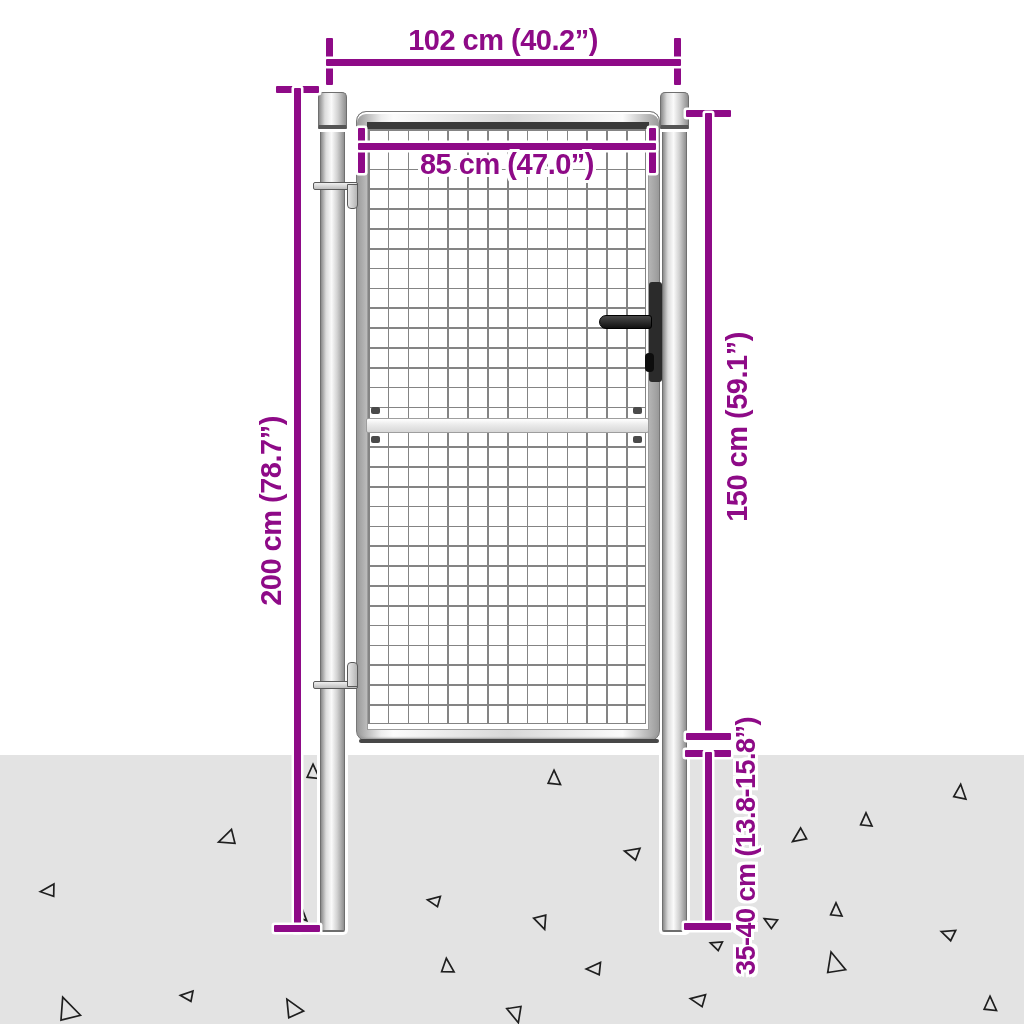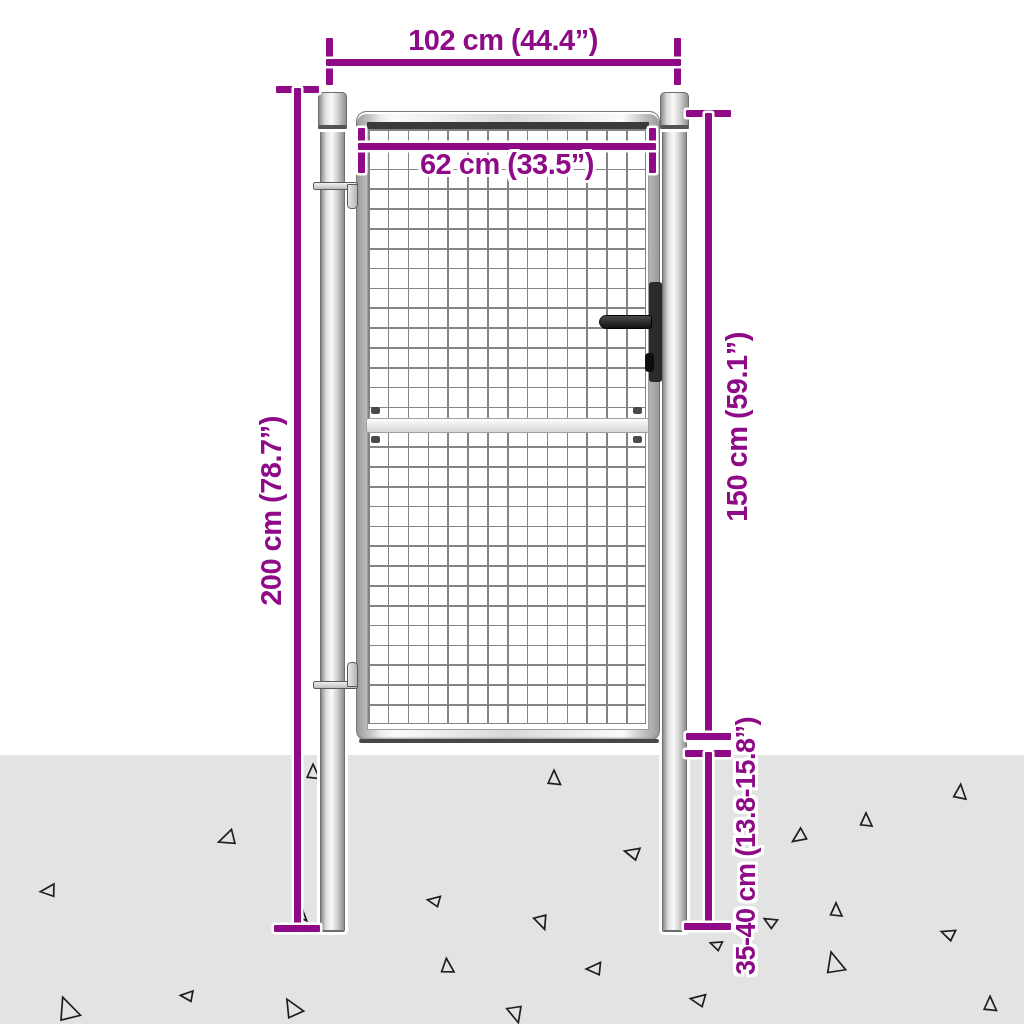--- a/index.html
+++ b/index.html
@@ -165,28 +165,28 @@
   </div>
 
   <div class="lock-plate"></div>
   <div class="handle"></div>
   <div class="keyhole"></div>
 
   <div>
     <div class="dim wd-tick-l"></div>
     <div class="dim wd-tick-r"></div>
     <div class="dim wd-line"></div>
-    <div class="dim-label wd-label">102 cm (44.4”)</div>
+    <div class="dim-label wd-label">102 cm (40.2”)</div>
   </div>
 
   <div>
     <div class="dim gw-tick-l"></div>
     <div class="dim gw-tick-r"></div>
     <div class="dim gw-line"></div>
-    <div class="dim-label gw-label">62 cm (33.5”)</div>
+    <div class="dim-label gw-label">85 cm (47.0”)</div>
   </div>
 
   <div>
     <div class="dim th-cap-t"></div>
     <div class="dim th-line"></div>
     <div class="dim th-cap-b"></div>
     <div class="dim-label rot th-label">200 cm (78.7”)</div>
   </div>
 
   <div>

